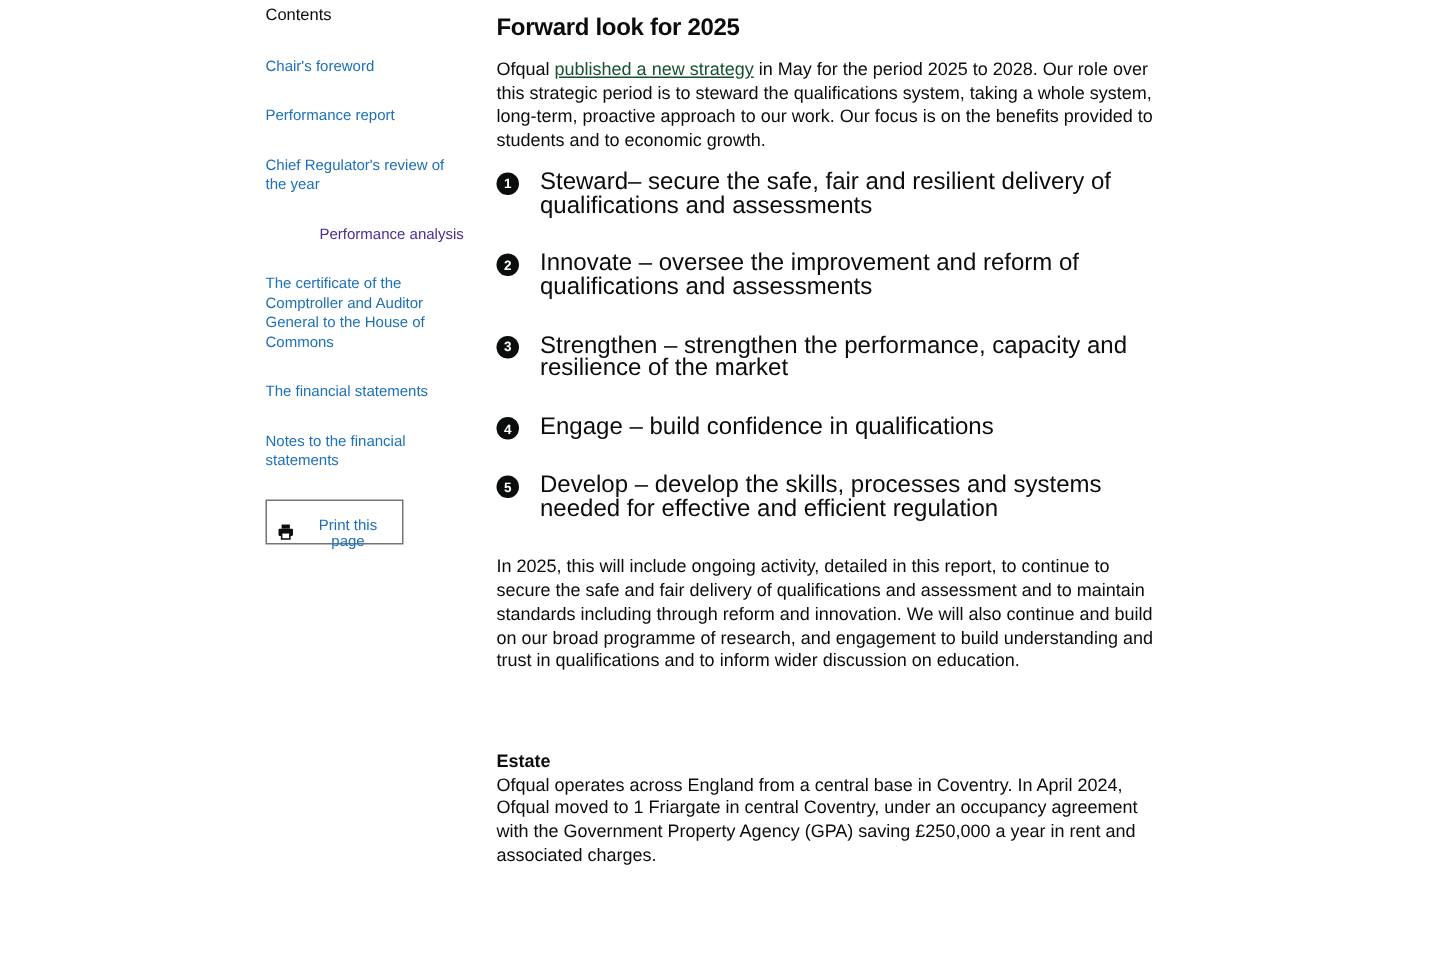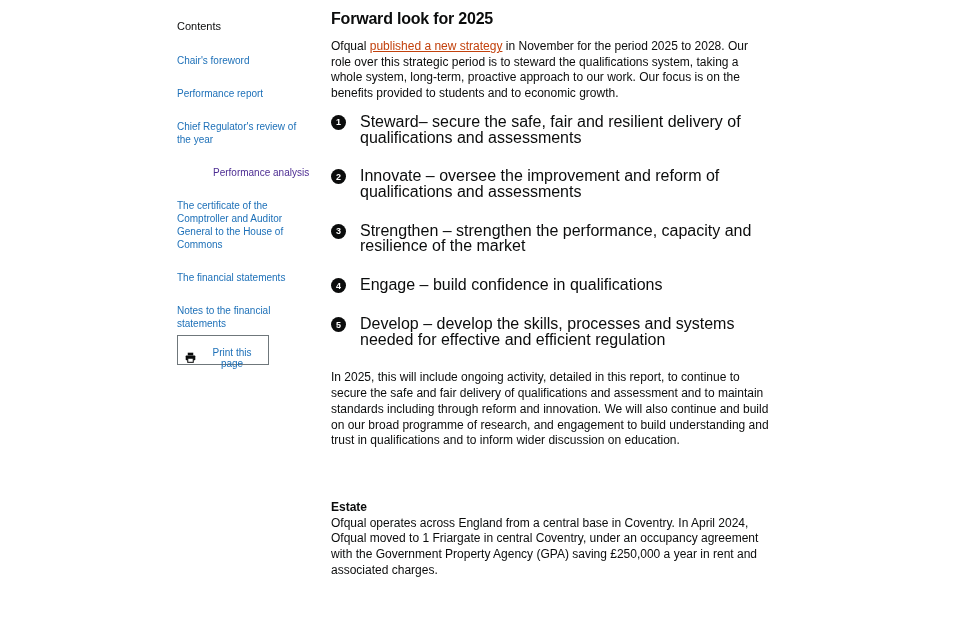--- a/index.html
+++ b/index.html
@@ -1,32 +1,32 @@
 <!DOCTYPE html>
 <html><head>
   <meta charset="utf-8">
   <style>
     * { box-sizing: border-box; margin: 0; padding: 0; }
     html, body { width: 960px; height: 640px; overflow: hidden; background: #ffffff; }
     body { font-family: "Liberation Sans", sans-serif; color: #0b0c0c; position: relative; }
 
-    .sidebar { position: absolute; left: 177px; top: 16px; width: 135px; }
+    .sidebar { position: absolute; left: 177px; top: 0; width: 135px; }
     .contents-label { font-size: 11px; line-height: 16px; color: #0b0c0c; padding-top: 2px; margin-bottom: 3px; }
     .toc { list-style: none; }
     .toc li { margin-bottom: 5px; }
     .toc a { font-size: 10px; line-height: 13px; color: #1d70b8; text-decoration: none; display: block; margin-top: 20px; }
     .toc a.visited { color: #4c2c92; padding-left: 36px; }
-    .print-btn { display: inline-flex; align-items: center; gap: 6px; border: 1px solid #6f777b; padding: 22px 6px 6px 7px; font-size: 10px; color: #1d70b8; background: #fff; cursor: pointer; height: 27px; width: 92px; }
+    .print-btn { margin-top: 14px; display: inline-flex; align-items: center; gap: 6px; border: 1px solid #6f777b; padding: 22px 6px 6px 7px; font-size: 10px; color: #1d70b8; background: #fff; cursor: pointer; height: 27px; width: 92px; }
     .print-btn svg { width: 11px; height: 11px; }
 
     .main { position: absolute; left: 331px; top: 0; width: 440px; }
     h2 { font-size: 16px; font-weight: bold; line-height: 22px; letter-spacing: -0.2px; }
     h2.first { margin-top: 8px; margin-bottom: 9px; }
     p { font-size: 12px; line-height: 15.7px; }
-    a.inline { color: #c2410c; text-decoration: underline; margin-top: 34px; }
+    a.inline { color: #14532d; text-decoration: underline; margin-top: 34px; }
     .p1 { margin-bottom: 12px; }
     .p2 { margin-bottom: 22px; }
     .objectives { list-style: none; }
     .objective { display: flex; align-items: flex-start; margin-bottom: 23px; }
     .obj-num { width: 15px; height: 15px; border-radius: 50%; background: #0b0c0c; color: #fff; font-size: 9px; font-weight: bold; display: flex; align-items: center; justify-content: center; margin-right: 14px; margin-top: 1px; flex-shrink: 0; }
     .obj-text { font-size: 16px; line-height: 15.7px; }
     .p3 { margin-top: 8px; margin-bottom: 51px; }
     h2.second { margin-bottom: 7px; }
     .estate-head { font-size: 12px; font-weight: bold; line-height: 15.7px; }
   </style>
@@ -65,21 +65,21 @@
           <rect x="1" y="5" width="14" height="7" rx="1" fill="#0b0c0c"></rect>
           <rect x="4" y="9" width="8" height="6" fill="#fff" stroke="#0b0c0c" stroke-width="1.5"></rect>
         </svg>
     </span>
     <span>Print this page</span>
   </button>
 </nav>
 
 <main class="main">
   <h2 class="first">Forward look for 2025</h2>
-  <p class="p1"><span>Ofqual </span><a href="#" class="inline">published a new strategy</a><span> in November for the period 2025 to 2028. Our role over this strategic period is to steward the qualifications system, taking a whole system, long-term, proactive approach to our work. Our focus is on the benefits provided to students and to economic growth.</span></p>
+  <p class="p1"><span>Ofqual </span><a href="#" class="inline">published a new strategy</a><span> in May for the period 2025 to 2028. Our role over this strategic period is to steward the qualifications system, taking a whole system, long-term, proactive approach to our work. Our focus is on the benefits provided to students and to economic growth.</span></p>
 
   <ul class="objectives">
     <li class="objective">
       <span class="obj-num">1</span>
       <span class="obj-text">Steward– secure the safe, fair and resilient delivery of qualifications and assessments</span>
     </li>
     <li class="objective">
       <span class="obj-num">2</span>
       <span class="obj-text">Innovate – oversee the improvement and reform of qualifications and assessments</span>
     </li>

